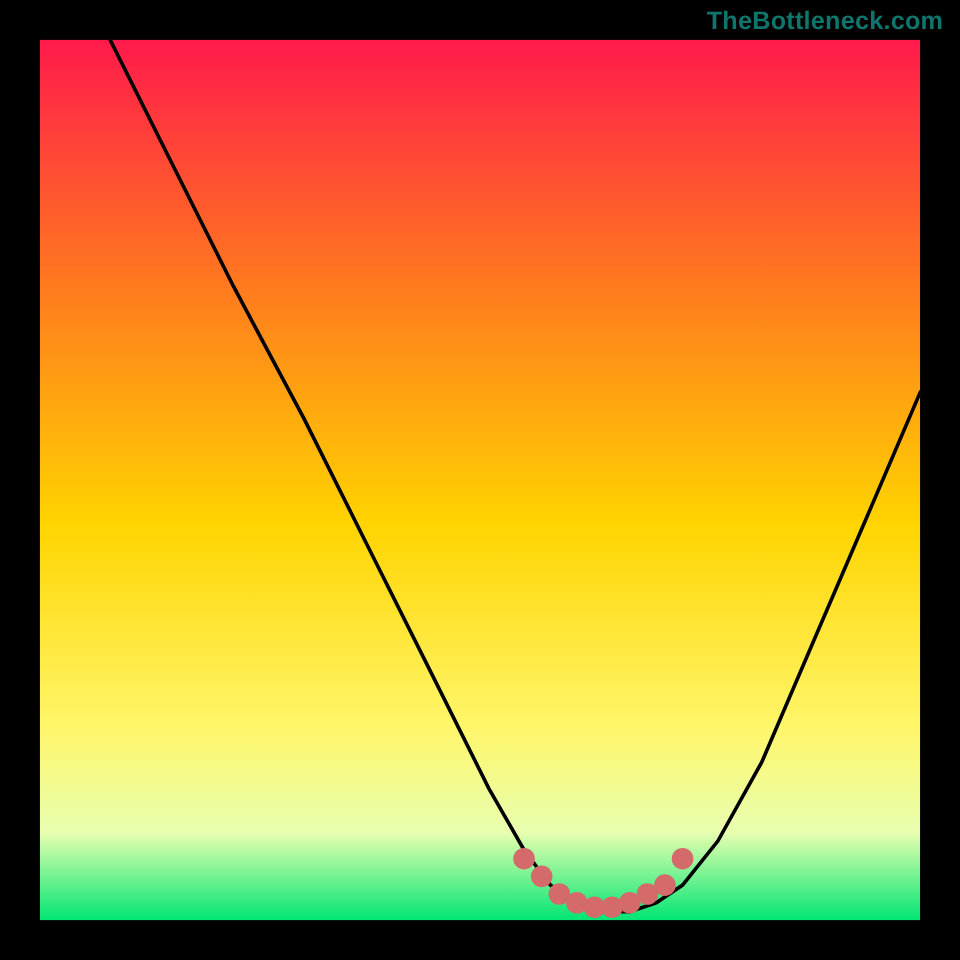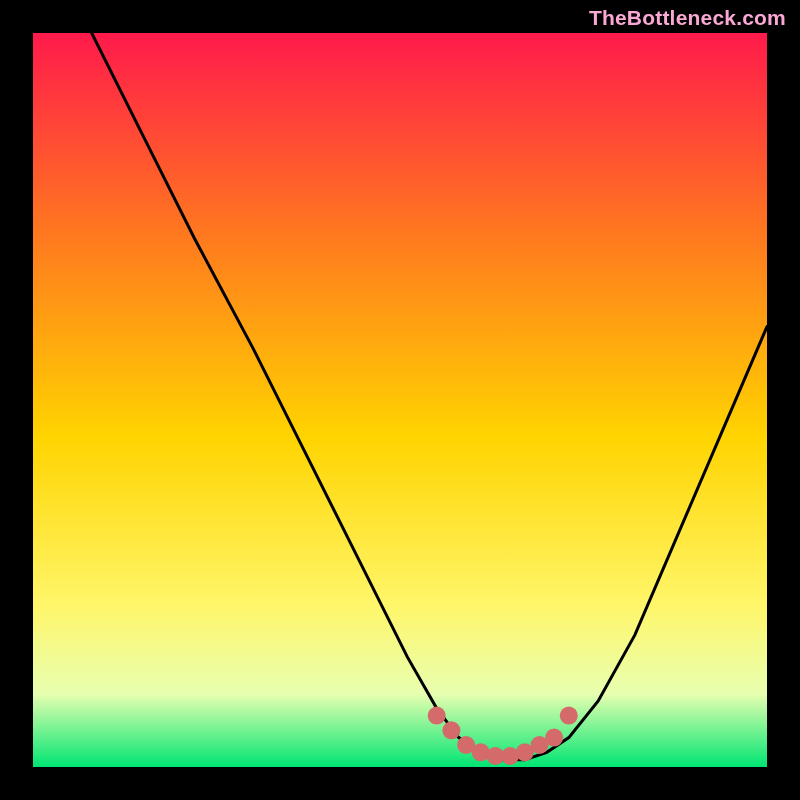--- a/index.html
+++ b/index.html
@@ -24,21 +24,21 @@
     height: 734px;
     overflow: hidden;
   }
   .watermark {
     position: absolute;
     top: 6px;
     right: 14px;
     font-family: Arial, Helvetica, sans-serif;
     font-size: 21px;
     font-weight: 600;
-    color: #f9a8d4;
+    color: #0f766e;
     letter-spacing: 0.2px;
   }
   svg { display: block; }
 </style>
 </head>
 <body>
 
 <div class="frame">
 
   <div class="watermark">TheBottleneck.com</div>

